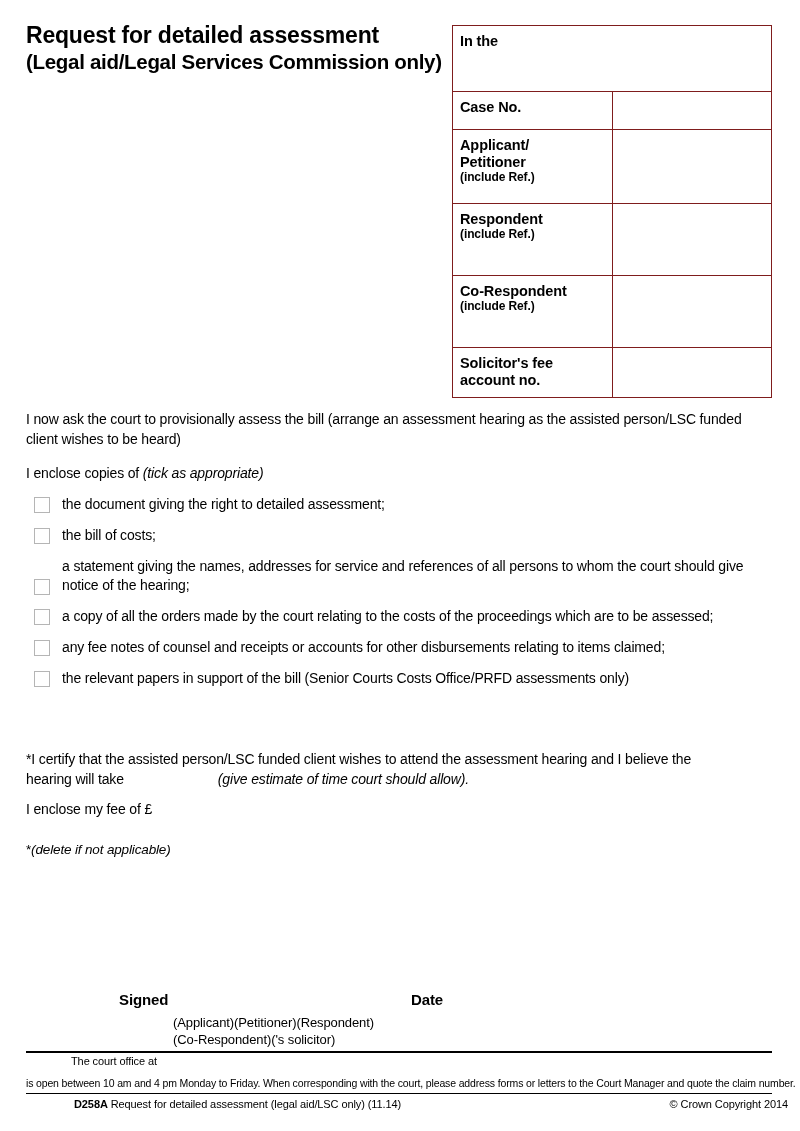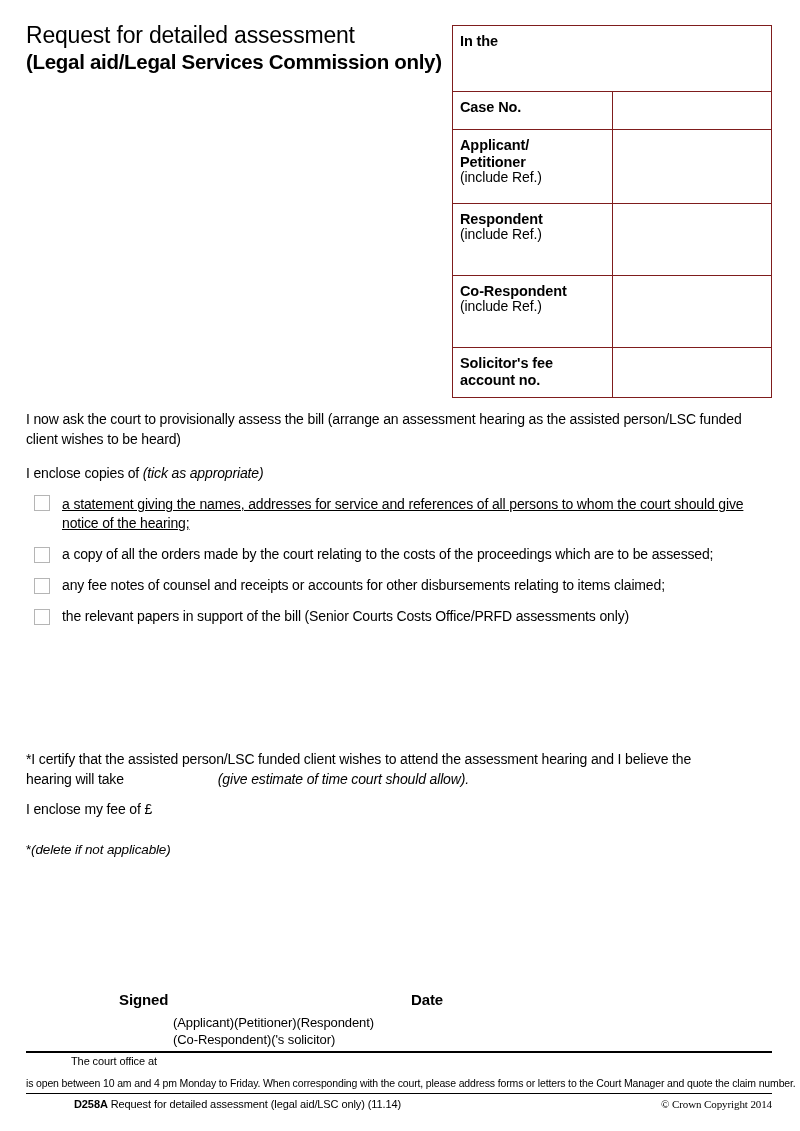--- a/index.html
+++ b/index.html
@@ -24,21 +24,21 @@
 
   
   .title-block {
     position: absolute;
     left: 26px;
     top: 22px;
     width: 420px;
   }
   .title-line1 {
     font-size: 23px;
-    font-weight: normal;
+    font-weight: bold;
     line-height: 27px;
     letter-spacing: -0.2px;
   }
   .title-line2 {
     font-size: 20.5px;
     font-weight: bold;
     line-height: 25px;
     letter-spacing: -0.3px;
   }
 
@@ -62,22 +62,22 @@
   .hdr-value {
     width: 189px;
   }
   .lbl {
     font-size: 14.5px;
     font-weight: bold;
     line-height: 17px;
     letter-spacing: -0.1px;
   }
   .sub {
-    font-size: 14px;
-    font-weight: normal;
+    font-size: 12px;
+    font-weight: bold;
     line-height: 11px;
     margin-top: 1px;
     letter-spacing: -0.1px;
   }
   .row-inthe td { height: 52px; }
   .row-case td { height: 24px; }
   .row-app td { height: 60px; }
   .row-resp td { height: 58px; }
   .row-coresp td { height: 58px; }
   .row-sol td { height: 36px; margin-left: 15px; }
@@ -107,21 +107,21 @@
     position: absolute;
     left: 34px;
     top: 495px;
     width: 730px;
   }
   .cb-item {
     display: flex;
     align-items: flex-start;
     margin-bottom: 12px;
   }
-  .cb-item.two-line { align-items: flex-start; text-decoration: underline; }
+  .cb-item.two-line { align-items: flex-end; }
   .cb-box {
     flex: 0 0 auto;
     width: 14px;
     height: 14px;
     border: 1px solid #b5b5b5;
     background: #ffffff;
     margin-top: 2px;
     margin-right: 12px;
   }
   .cb-item.two-line .cb-box { margin-top: 0; }
@@ -226,25 +226,24 @@
     position: absolute;
     left: 26px;
     top: 1098px;
     font-size: 11px;
     letter-spacing: -0.1px;
     padding-left: 48px;
   }
   .form-code b { font-weight: bold; }
   .copyright {
     position: absolute;
-    right: 28px;
+    right: 12px;
     top: 1098px;
     font-size: 11px;
     letter-spacing: -0.1px;
-    font-family: Liberation Serif, serif;
   }
 </style>
 </head>
 <body>
 
 <div class="page">
 
   <div class="title-block">
     <div class="title-line1">Request for detailed assessment</div>
     <div class="title-line2">(Legal aid/Legal Services Commission only)</div>
@@ -295,20 +294,28 @@
   </tbody>
     </table>
 
   <div class="intro">I now ask the court to provisionally assess the bill (arrange an assessment hearing as the assisted person/LSC funded client wishes to be heard)</div>
 
   <div class="enclose-line">
     <span>I enclose copies of </span><i>(tick as appropriate)</i>
   </div>
 
   <div class="cb-list">
+    <div class="cb-item">
+      <span class="cb-box"></span>
+      <span class="cb-text">the document giving the right to detailed assessment;</span>
+    </div>
+    <div class="cb-item">
+      <span class="cb-box"></span>
+      <span class="cb-text">the bill of costs;</span>
+    </div>
     <div class="cb-item two-line">
       <span class="cb-box"></span>
       <span class="cb-text">a statement giving the names, addresses for service and references of all persons to whom the court should give notice of the hearing;</span>
     </div>
     <div class="cb-item">
       <span class="cb-box"></span>
       <span class="cb-text">a copy of all the orders made by the court relating to the costs of the proceedings which are to be assessed;</span>
     </div>
     <div class="cb-item">
       <span class="cb-box"></span>

